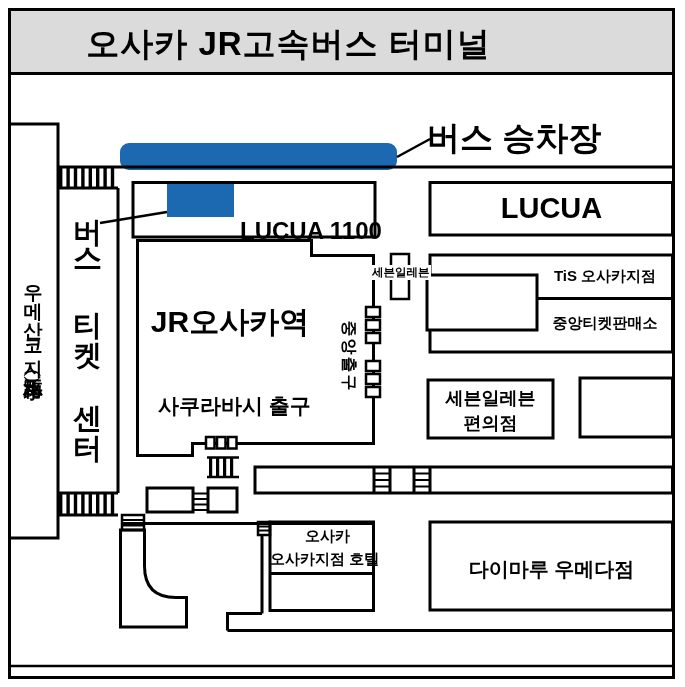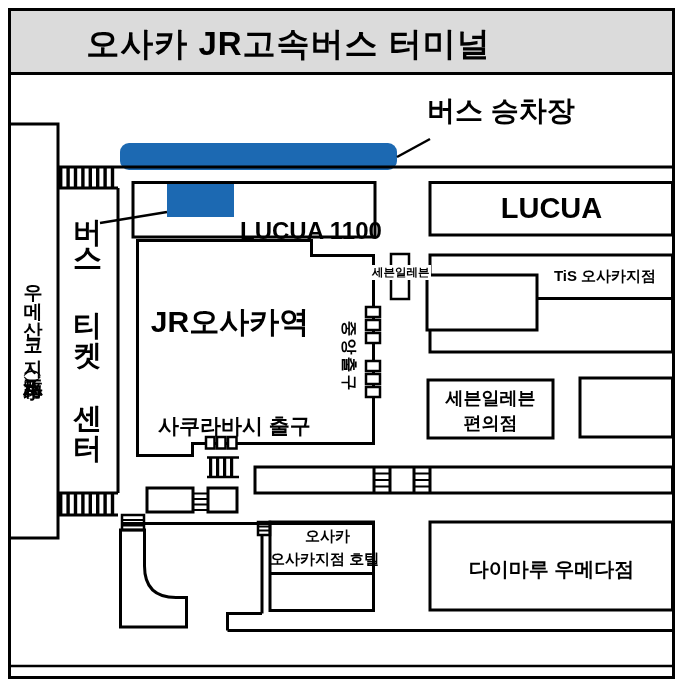--- a/index.html
+++ b/index.html
@@ -4,33 +4,33 @@
 <style>
   html,body{margin:0;padding:0;background:#ffffff;}
   .stage{position:relative;width:685px;height:687px;background:#fff;overflow:hidden;
          font-family:"Liberation Sans","DejaVu Sans",sans-serif;color:#000;}
   .stage svg{position:absolute;left:0;top:0;}
   .t{position:absolute;white-space:nowrap;color:#000;}
   .b{font-weight:bold;}
   .ctr{text-align:center;}
   .vert{writing-mode:vertical-rl;text-orientation:upright;}
   #title-text{left:8px;top:22px;width:561px;text-align:center;font-size:33px;letter-spacing:1px;}
-  #bus-platform-label{left:427px;top:92px;font-size:28px;text-align:center;}
+  #bus-platform-label{left:427px;top:116px;font-size:33px;text-align:center;}
   #road-label{left:14px;top:270px;height:268px;width:38px;font-size:19px;line-height:38px;letter-spacing:0px;}
   #ticket-center-label{left:69px;top:197px;height:278px;width:38px;font-size:29px;line-height:38px;letter-spacing:1px;}
   #lucua1100-label{left:240px;top:192px;width:130px;font-size:24px;font-weight:600;margin-top:25px;}
   #lucua-label{left:430px;top:192px;width:243px;font-size:29px;font-weight:600;}
   #station-label{left:140px;top:302px;width:180px;font-size:30px;}
   #central-exit-label{left:307px;top:346px;width:82px;font-size:16px;letter-spacing:2px;transform:rotate(90deg);text-align:center;}
   #seven-small-label{left:371px;top:265px;font-size:11.5px;background:#fff;padding:0 1px;}
   #tis-label{left:537px;top:267px;width:136px;font-size:15px;}
   #central-ticket-label{left:537px;top:314px;width:136px;font-size:15px;}
   #conv-label-1{left:428px;top:386px;width:125px;font-size:18px;}
   #conv-label-2{left:428px;top:411px;width:125px;font-size:18px;}
-  #sakura-label{left:158px;top:412px;font-size:21px;}
+  #sakura-label{left:158px;top:392px;font-size:21px;}
   #hotel-label-1{left:270px;top:527px;width:115px;font-size:15px;}
   #hotel-label-2{left:270px;top:550px;width:104px;font-size:15px;}
   #daimaru-label{left:430px;top:556px;width:243px;font-size:20px;}
 </style>
 </head>
 <body>
 
 <div class="stage">
 
 <svg width="685" height="687" viewBox="0 0 685 687">
@@ -120,20 +120,21 @@
 <div class="t b" id="title-text">오사카 JR고속버스 터미널</div>
 <div class="t b" id="bus-platform-label">버스 승차장</div>
 <div class="t b vert" id="road-label">우메산코지（梅三小路）</div>
 <div class="t b vert" id="ticket-center-label">버스 티켓 센터</div>
 <div class="t" id="lucua1100-label">LUCUA 1100</div>
 <div class="t ctr" id="lucua-label">LUCUA</div>
 <div class="t b ctr" id="station-label">JR오사카역</div>
 <div class="t b" id="central-exit-label">중앙출구</div>
 <div class="t b" id="seven-small-label">세븐일레븐</div>
 <div class="t b ctr" id="tis-label">TiS 오사카지점</div>
+<div class="t b ctr" id="central-ticket-label">중앙티켓판매소</div>
 <div class="t b ctr" id="conv-label-1">세븐일레븐</div>
 <div class="t b ctr" id="conv-label-2">편의점</div>
 <div class="t b" id="sakura-label">사쿠라바시 출구</div>
 <div class="t b ctr" id="hotel-label-1">오사카</div>
 <div class="t b ctr" id="hotel-label-2">오사카지점 호텔</div>
 <div class="t b ctr" id="daimaru-label">다이마루 우메다점</div>
 
 </div>
 
 </body></html>

